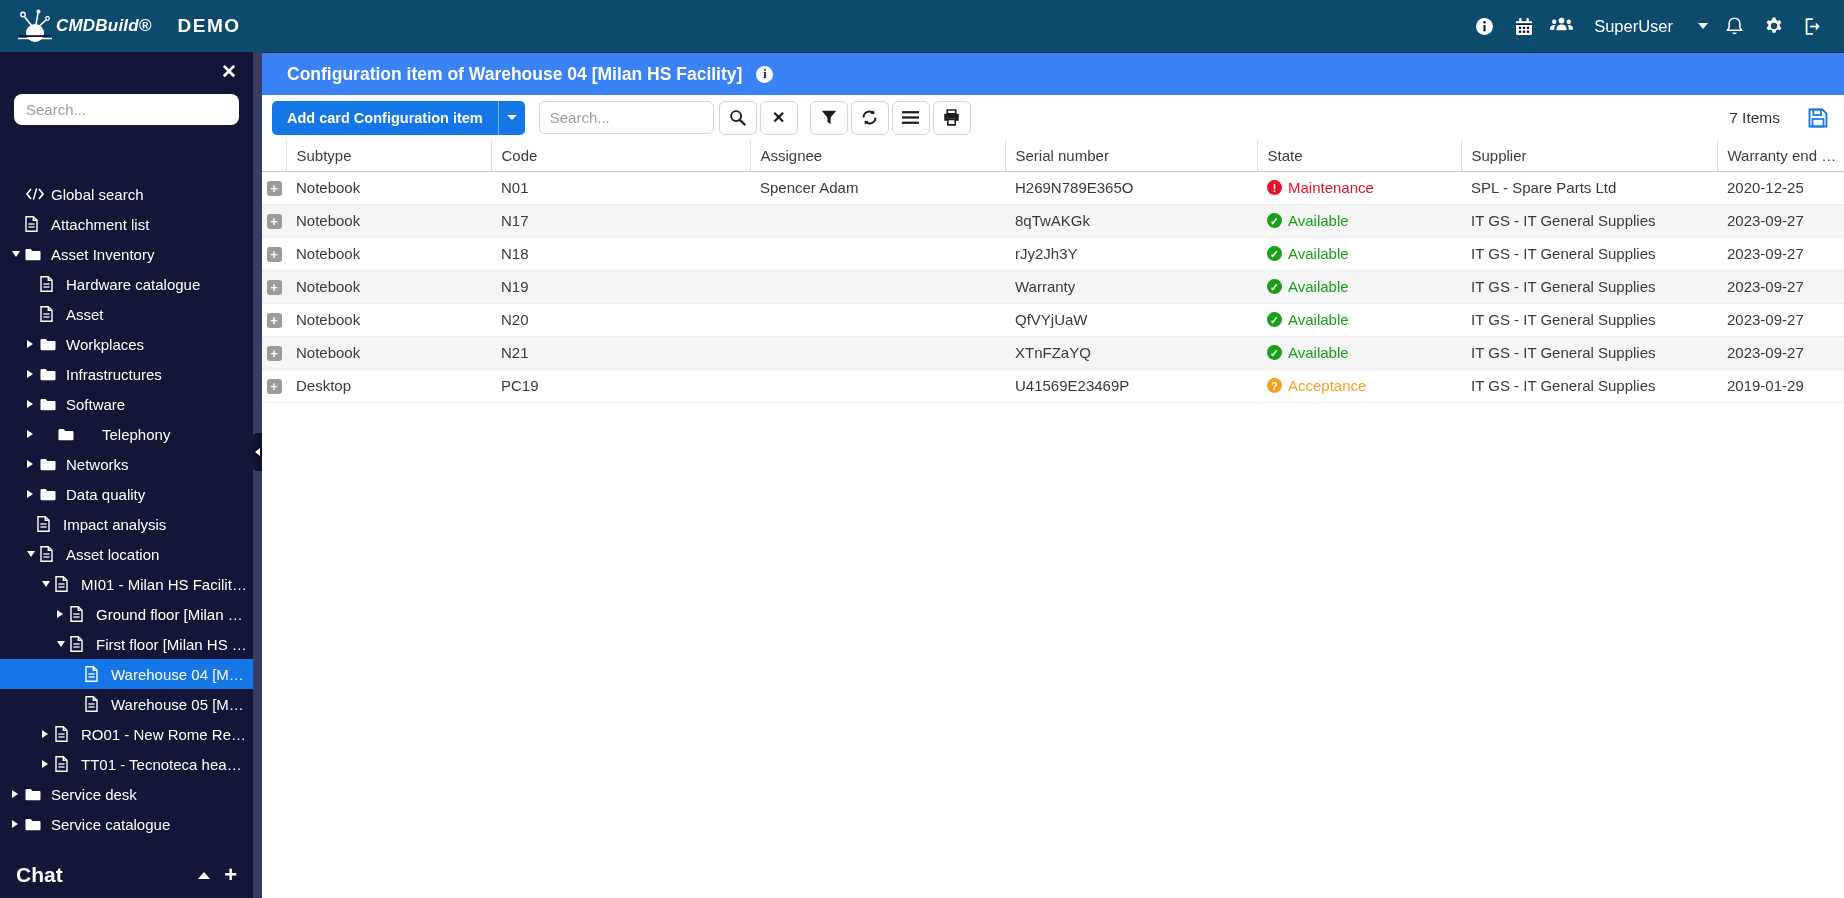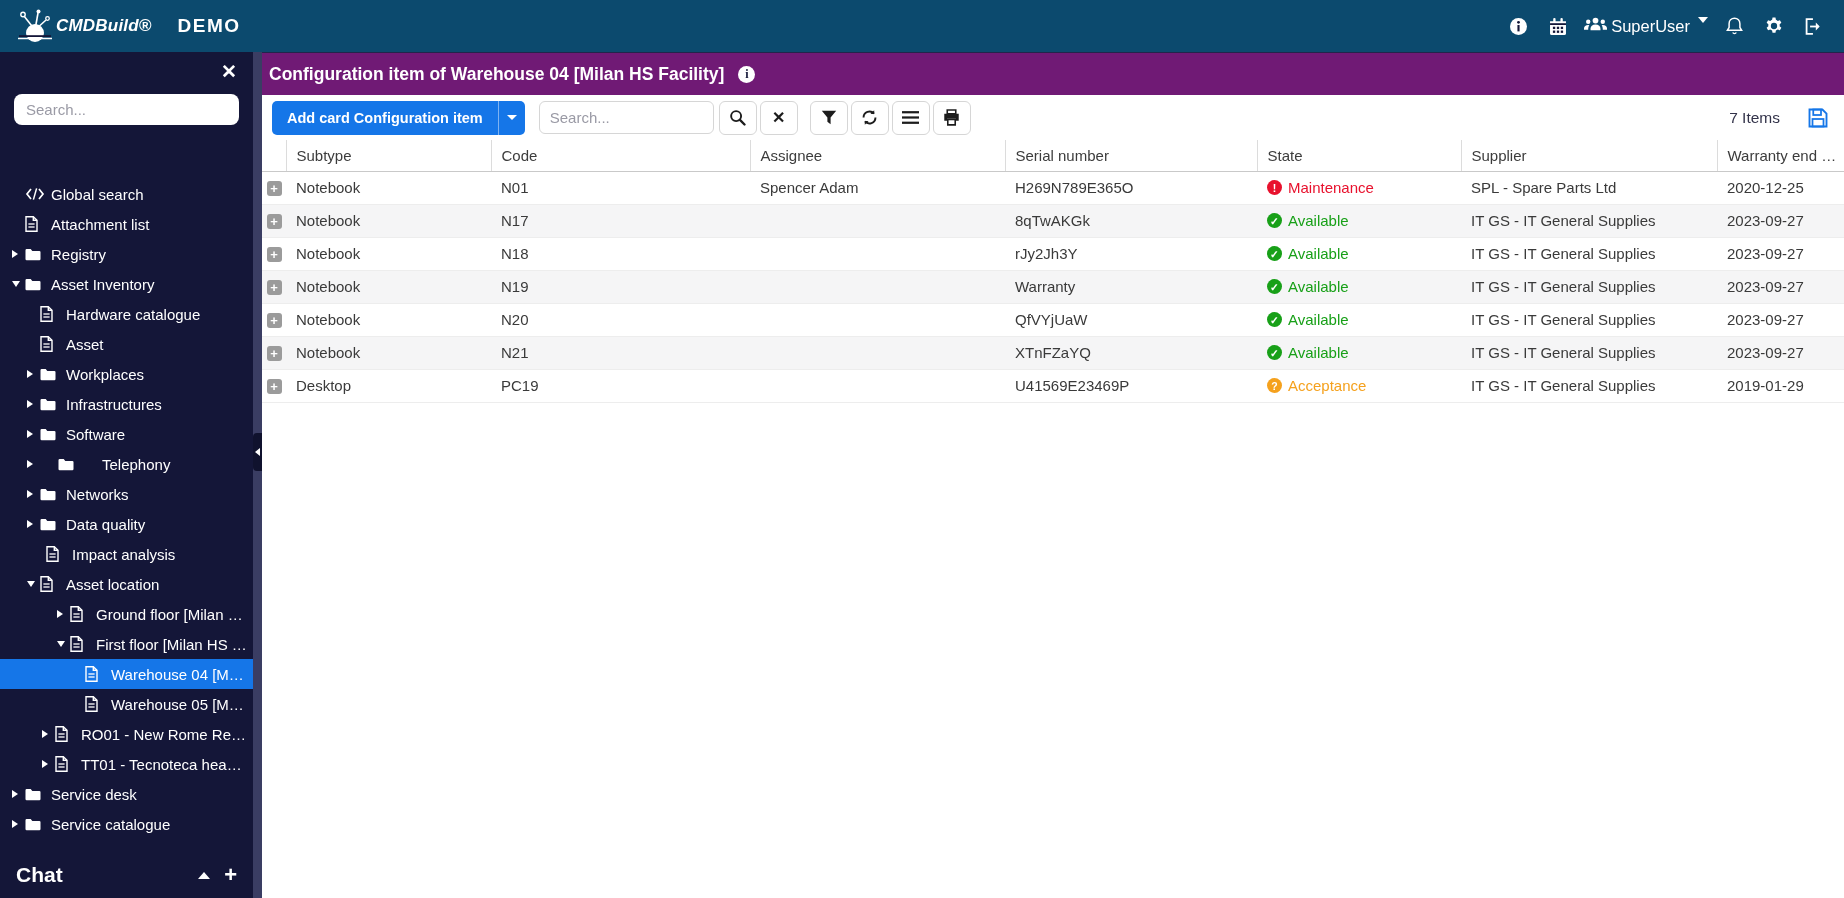--- a/index.html
+++ b/index.html
@@ -8,21 +8,21 @@
   #app { position:relative; width:1844px; height:898px; }
 
   
   .topbar { position:absolute; left:0; top:0; width:1844px; height:52px;
     background:#0c4a6e; color:#fff; display:flex; align-items:center; }
   .logo-mark { margin-left:14px; width:42px; height:40px; display:flex; align-items:center; justify-content:center; }
   .logo-text { font-size:17px; font-weight:bold; font-style:italic; letter-spacing:.2px; }
   .env-label { margin-left:26px; font-size:19px; font-weight:bold; letter-spacing:1.5px; }
   .topbar-right { margin-left:auto; display:flex; align-items:center; gap:0; }
   .tb-ic { width:40px; height:40px; display:flex; align-items:center; justify-content:center; cursor:pointer; }
-  .user-menu { display:flex; align-items:flex-start; gap:4px; margin:0 6px; cursor:pointer; }
+  .user-menu { display:flex; align-items:center; gap:21px; margin:0 6px; cursor:pointer; }
   .user-name { font-size:16.5px; }
   .cdown { width:0; height:0; border-left:5.5px solid transparent; border-right:5.5px solid transparent; border-top:6px solid #fff; margin-left:4px; }
   .topbar-right .pad-r { margin-right:10px; }
 
   
   .sidebar { position:absolute; left:0; top:52px; width:253px; bottom:0;
     background:#141638; color:#fff; }
   .sb-close { position:absolute; top:10px; right:16px; font-size:19px; font-weight:bold; cursor:pointer; line-height:1; }
   .sb-search { margin:42px 14px 8px 14px; }
   .sb-search input { width:100%; height:31px; border:none; border-radius:8px; padding:0 12px;
@@ -44,22 +44,22 @@
   .chat-add { font-size:22px; font-weight:bold; line-height:1; cursor:pointer; }
 
   
   .splitter { position:absolute; left:253px; top:52px; width:9px; bottom:0; background:#3a3d63; }
   .split-handle { position:absolute; left:0; top:381px; width:9px; height:38px; background:#10122e;
     border-radius:4px 0 0 4px; display:flex; align-items:center; justify-content:center; cursor:pointer; }
   .split-handle i { width:0; height:0; border-top:4px solid transparent; border-bottom:4px solid transparent; border-right:5px solid #fff; display:block; }
 
   
   .main { position:absolute; left:262px; top:52px; right:0; bottom:0; background:#fff; }
-  .titlebar { height:43px; background:#701a75; border-top:1px solid #22254b; color:#fff;
-    display:flex; align-items:center; padding-left:7px; }
+  .titlebar { height:43px; background:#3b82f6; border-top:1px solid #22254b; color:#fff;
+    display:flex; align-items:center; padding-left:25px; }
   .page-title { font-size:17.5px; font-weight:bold; }
   .info-ic { margin-left:14px; width:17px; height:17px; border-radius:50%; background:#fff; color:#141638;
     display:flex; align-items:center; justify-content:center; font-size:12px; font-weight:bold; cursor:pointer;
     font-family:"Liberation Serif",serif; }
   .toolbar { height:45px; display:flex; align-items:center; padding-left:10px; }
   .add-btn { display:flex; align-items:stretch; height:34px; background:#1576e8; border-radius:5px; color:#fff; cursor:pointer; }
   .add-btn .lab { display:flex; align-items:center; padding:0 15px; font-size:14.5px; font-weight:bold; }
   .add-btn .dd { width:27px; display:flex; align-items:center; justify-content:center; border-left:1px solid rgba(255,255,255,.45); }
   .add-btn .dd i { width:0; height:0; border-left:5px solid transparent; border-right:5px solid transparent; border-top:5.5px solid #fff; }
   .tb-search { margin-left:14px; width:175px; height:33px; border:1px solid #d6d6d6; border-radius:6px;
@@ -192,31 +192,20 @@
             <svg width="13" height="16" viewBox="0 0 13 16">
               <path d="M1 0.8 h7.3 l3.7 3.5 v10.9 h-11 z" fill="none" stroke="#fff" stroke-width="1.4"></path>
               <path d="M8.3 0.8 v3.5 h3.7" fill="none" stroke="#fff" stroke-width="1.4"></path>
               <line x1="3.4" y1="8" x2="9.6" y2="8" stroke="#fff" stroke-width="1.3"></line>
               <line x1="3.4" y1="11" x2="9.6" y2="11" stroke="#fff" stroke-width="1.3"></line>
             </svg>
           </span>
           <span class="tree-label">Attachment list</span>
         </div>
         <div class="tree-row" style="padding-left: 12px;">
-          <span class="caret caret-right">
-            <i></i>
-          </span>
-          <span class="tree-icon">
-            <svg width="16" height="13" viewBox="0 0 16 13">
-              <path d="M0.5 2.2 a1.2 1.2 0 0 1 1.2 -1.2 h4 l1.6 1.9 h7 a1.2 1.2 0 0 1 1.2 1.2 v7 a1.2 1.2 0 0 1 -1.2 1.2 h-12.6 a1.2 1.2 0 0 1 -1.2 -1.2 z" fill="#fff"></path>
-            </svg>
-          </span>
-          <span class="tree-label">Registry</span>
-        </div>
-        <div class="tree-row" style="padding-left: 12px;">
           <span class="caret caret-down">
             <i></i>
           </span>
           <span class="tree-icon">
             <svg width="16" height="13" viewBox="0 0 16 13">
               <path d="M0.5 2.2 a1.2 1.2 0 0 1 1.2 -1.2 h4 l1.6 1.9 h7 a1.2 1.2 0 0 1 1.2 1.2 v7 a1.2 1.2 0 0 1 -1.2 1.2 h-12.6 a1.2 1.2 0 0 1 -1.2 -1.2 z" fill="#fff"></path>
             </svg>
           </span>
           <span class="tree-label">Asset Inventory</span>
         </div>
@@ -303,21 +292,21 @@
           <span class="caret caret-right">
             <i></i>
           </span>
           <span class="tree-icon">
             <svg width="16" height="13" viewBox="0 0 16 13">
               <path d="M0.5 2.2 a1.2 1.2 0 0 1 1.2 -1.2 h4 l1.6 1.9 h7 a1.2 1.2 0 0 1 1.2 1.2 v7 a1.2 1.2 0 0 1 -1.2 1.2 h-12.6 a1.2 1.2 0 0 1 -1.2 -1.2 z" fill="#fff"></path>
             </svg>
           </span>
           <span class="tree-label">Data quality</span>
         </div>
-        <div class="tree-row" style="padding-left: 33px;">
+        <div class="tree-row" style="padding-left: 24px;">
           <span class="caret"></span>
           <span class="tree-icon">
             <svg width="13" height="16" viewBox="0 0 13 16">
               <path d="M1 0.8 h7.3 l3.7 3.5 v10.9 h-11 z" fill="none" stroke="#fff" stroke-width="1.4"></path>
               <path d="M8.3 0.8 v3.5 h3.7" fill="none" stroke="#fff" stroke-width="1.4"></path>
               <line x1="3.4" y1="8" x2="9.6" y2="8" stroke="#fff" stroke-width="1.3"></line>
               <line x1="3.4" y1="11" x2="9.6" y2="11" stroke="#fff" stroke-width="1.3"></line>
             </svg>
           </span>
           <span class="tree-label">Impact analysis</span>
@@ -328,20 +317,34 @@
           </span>
           <span class="tree-icon">
             <svg width="13" height="16" viewBox="0 0 13 16">
               <path d="M1 0.8 h7.3 l3.7 3.5 v10.9 h-11 z" fill="none" stroke="#fff" stroke-width="1.4"></path>
               <path d="M8.3 0.8 v3.5 h3.7" fill="none" stroke="#fff" stroke-width="1.4"></path>
               <line x1="3.4" y1="8" x2="9.6" y2="8" stroke="#fff" stroke-width="1.3"></line>
               <line x1="3.4" y1="11" x2="9.6" y2="11" stroke="#fff" stroke-width="1.3"></line>
             </svg>
           </span>
           <span class="tree-label">Asset location</span>
+        </div>
+        <div class="tree-row" style="padding-left: 42px;">
+          <span class="caret caret-down">
+            <i></i>
+          </span>
+          <span class="tree-icon">
+            <svg width="13" height="16" viewBox="0 0 13 16">
+              <path d="M1 0.8 h7.3 l3.7 3.5 v10.9 h-11 z" fill="none" stroke="#fff" stroke-width="1.4"></path>
+              <path d="M8.3 0.8 v3.5 h3.7" fill="none" stroke="#fff" stroke-width="1.4"></path>
+              <line x1="3.4" y1="8" x2="9.6" y2="8" stroke="#fff" stroke-width="1.3"></line>
+              <line x1="3.4" y1="11" x2="9.6" y2="11" stroke="#fff" stroke-width="1.3"></line>
+            </svg>
+          </span>
+          <span class="tree-label">MI01 - Milan HS Facility …</span>
         </div>
         <div class="tree-row" style="padding-left: 57px;">
           <span class="caret caret-right">
             <i></i>
           </span>
           <span class="tree-icon">
             <svg width="13" height="16" viewBox="0 0 13 16">
               <path d="M1 0.8 h7.3 l3.7 3.5 v10.9 h-11 z" fill="none" stroke="#fff" stroke-width="1.4"></path>
               <path d="M8.3 0.8 v3.5 h3.7" fill="none" stroke="#fff" stroke-width="1.4"></path>
               <line x1="3.4" y1="8" x2="9.6" y2="8" stroke="#fff" stroke-width="1.3"></line>

